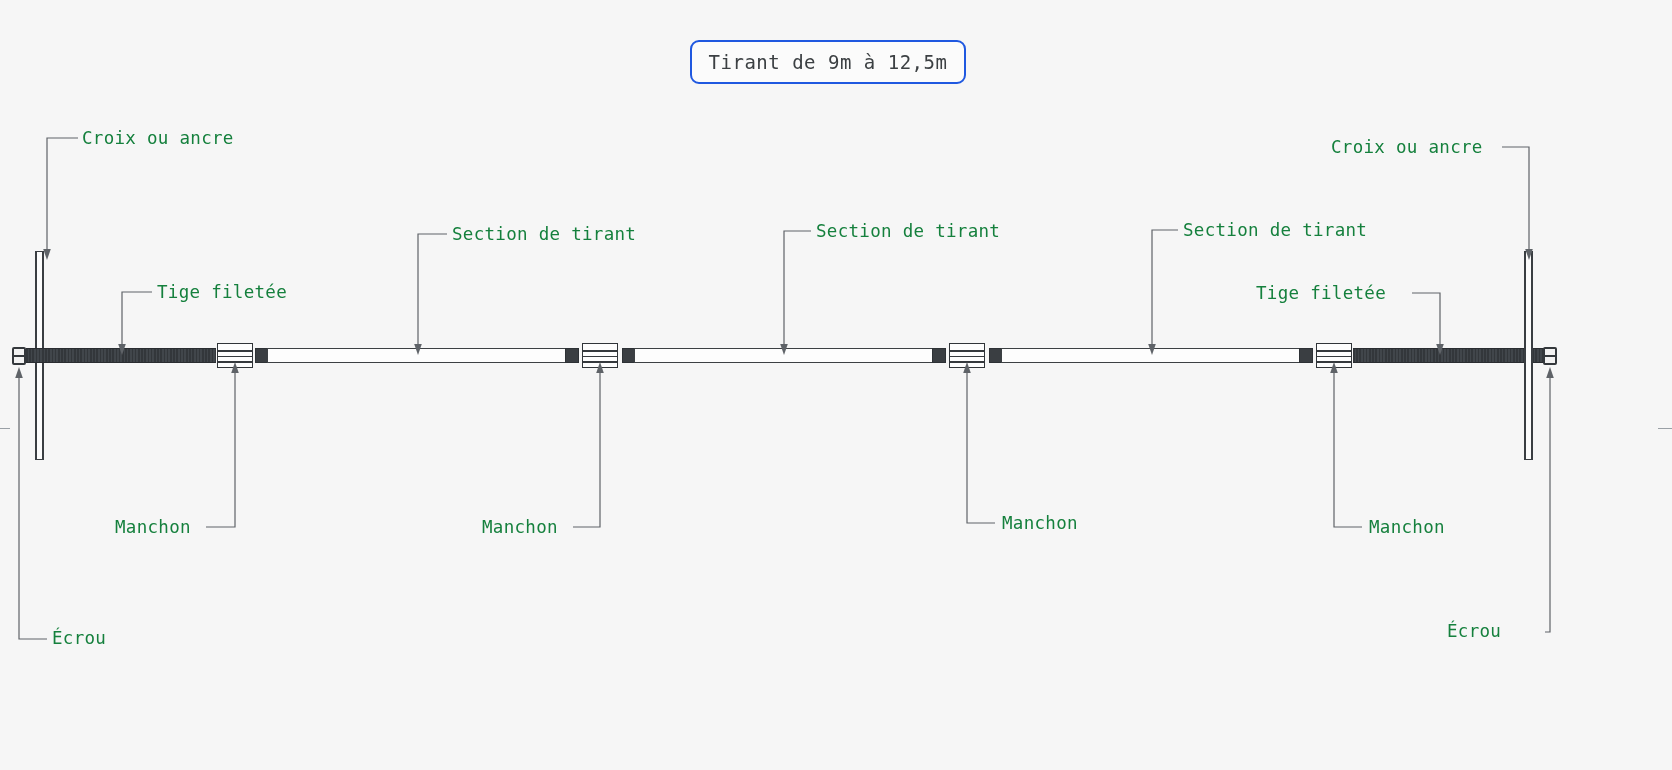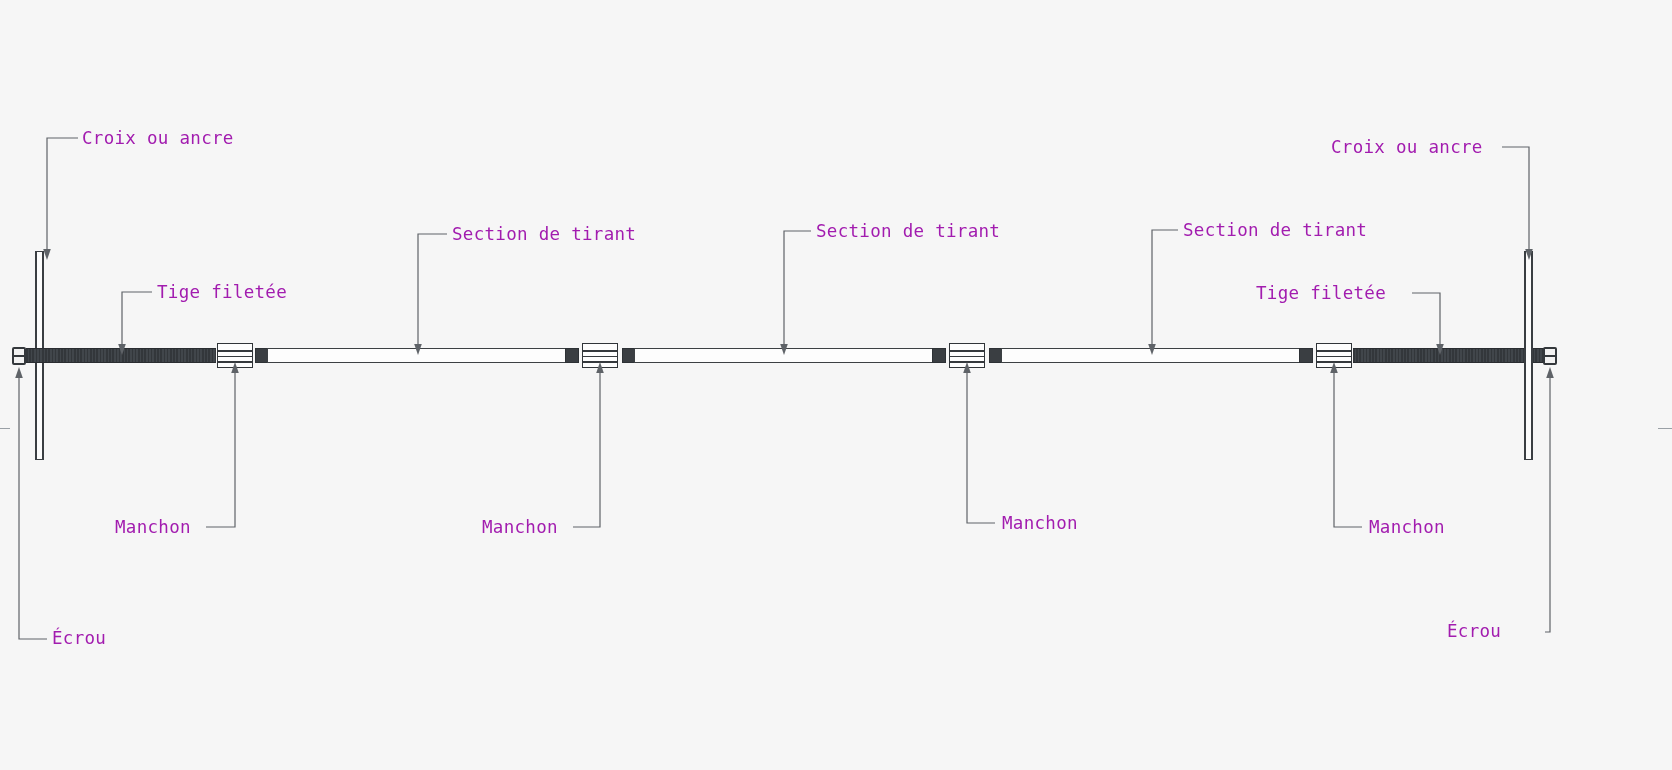--- a/index.html
+++ b/index.html
@@ -102,21 +102,21 @@
     top: 50%;
     height: 1.6px;
     margin-top: -0.8px;
     background: #34383c;
   }
 
   
   .label {
     position: absolute;
     font-size: 17.5px;
-    color: #a21caf;
+    color: #15803d;
     white-space: nowrap;
     letter-spacing: 0.3px;
   }
   .leader {
     position: absolute;
     pointer-events: none;
     overflow: visible;
   }
   .leader line, .leader path {
     stroke: #5f6368;
@@ -130,20 +130,23 @@
     position: absolute;
     height: 1.2px;
     background: #9aa0a6;
   }
 </style>
 </head>
 <body>
 
 <div id="stage">
 
+  <div id="title-box">
+    <span id="title-text">Tirant de 9m à 12,5m</span>
+  </div>
 
   <div class="piece nut" style="left:12px; top:347px; width:14px; height:18px;"></div>
 
   <div class="piece anchor" style="left:35px; top:251px; width:9px; height:209px;"></div>
 
   <div class="piece rod" style="left:26px; top:348px; width:190px; height:15px;"></div>
 
   <div class="piece coupler" style="left:217px; top:343px; width:36px; height:25px;">
     <i style="top:6px;"></i>
       <i style="top:11.5px;"></i>

